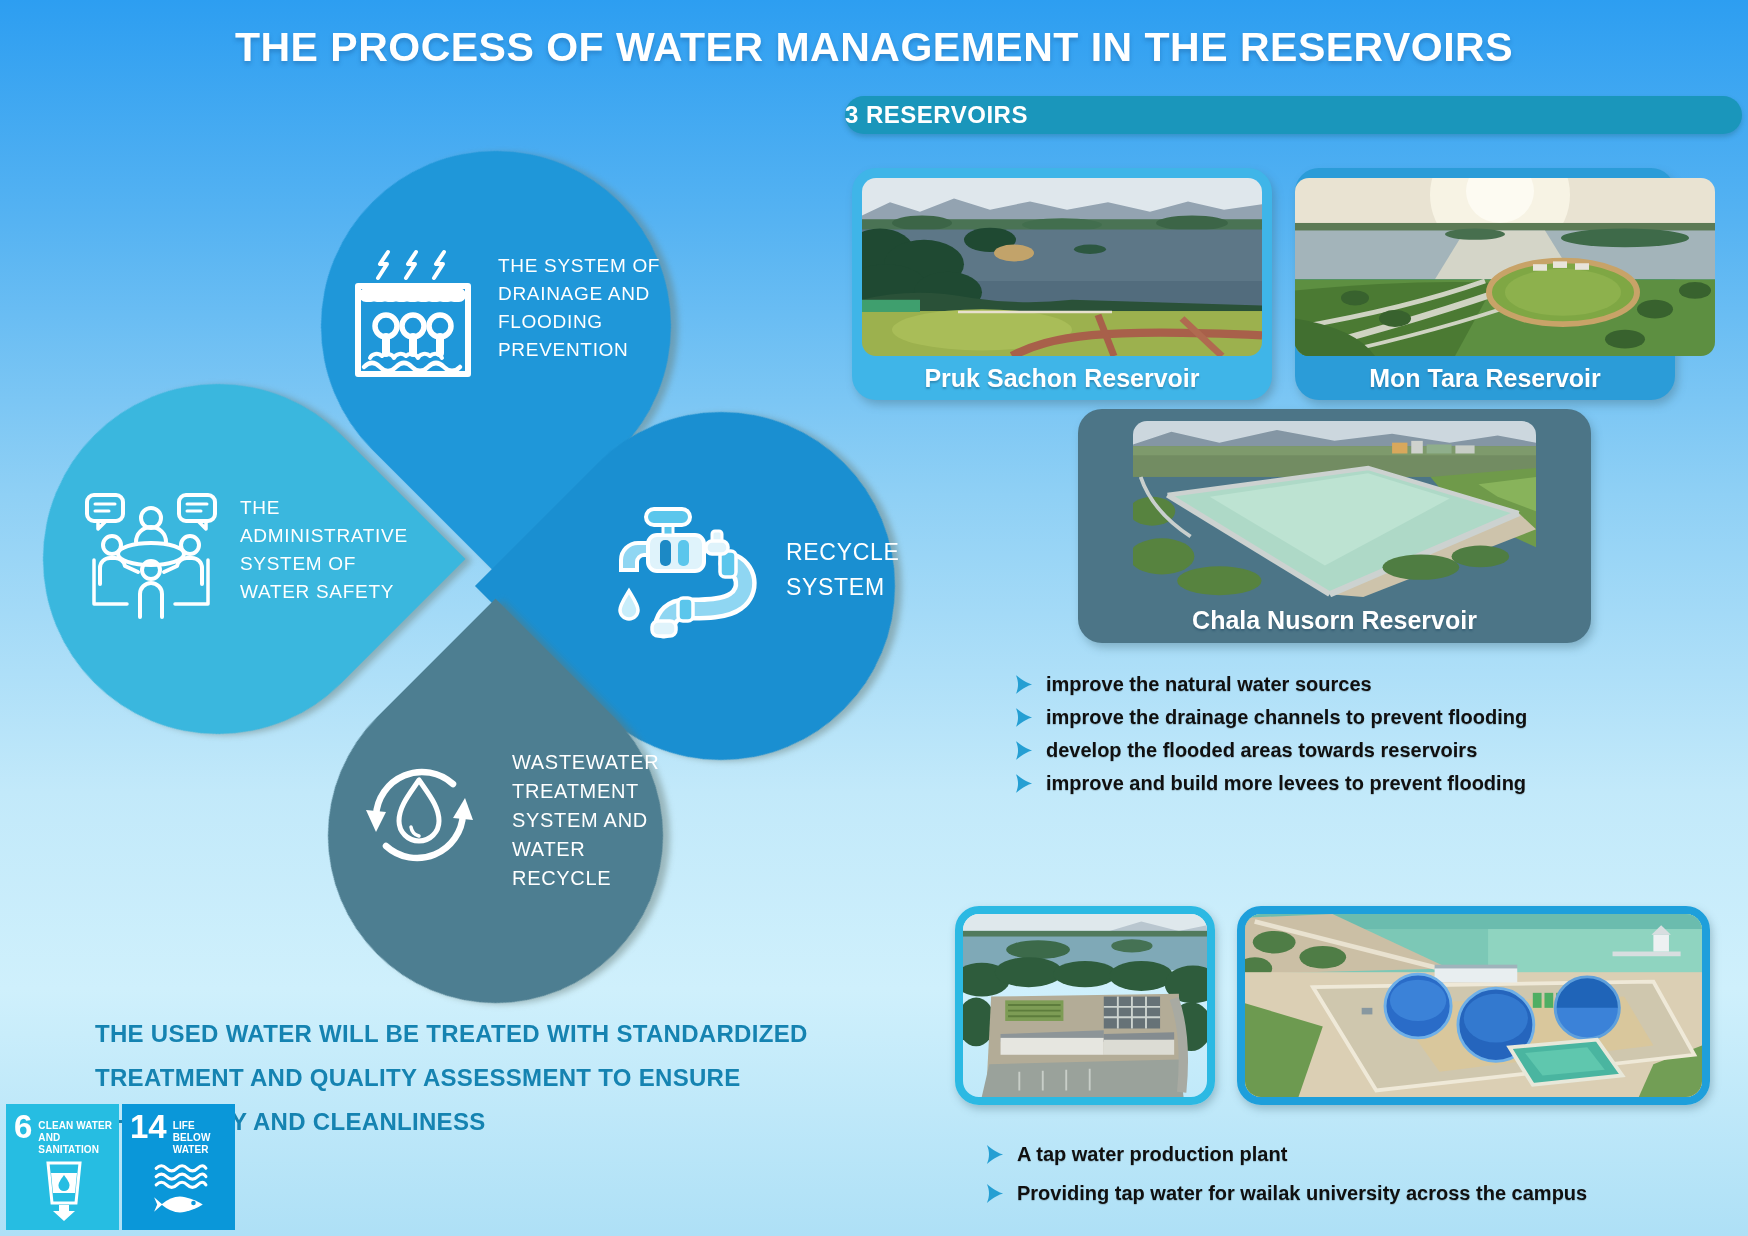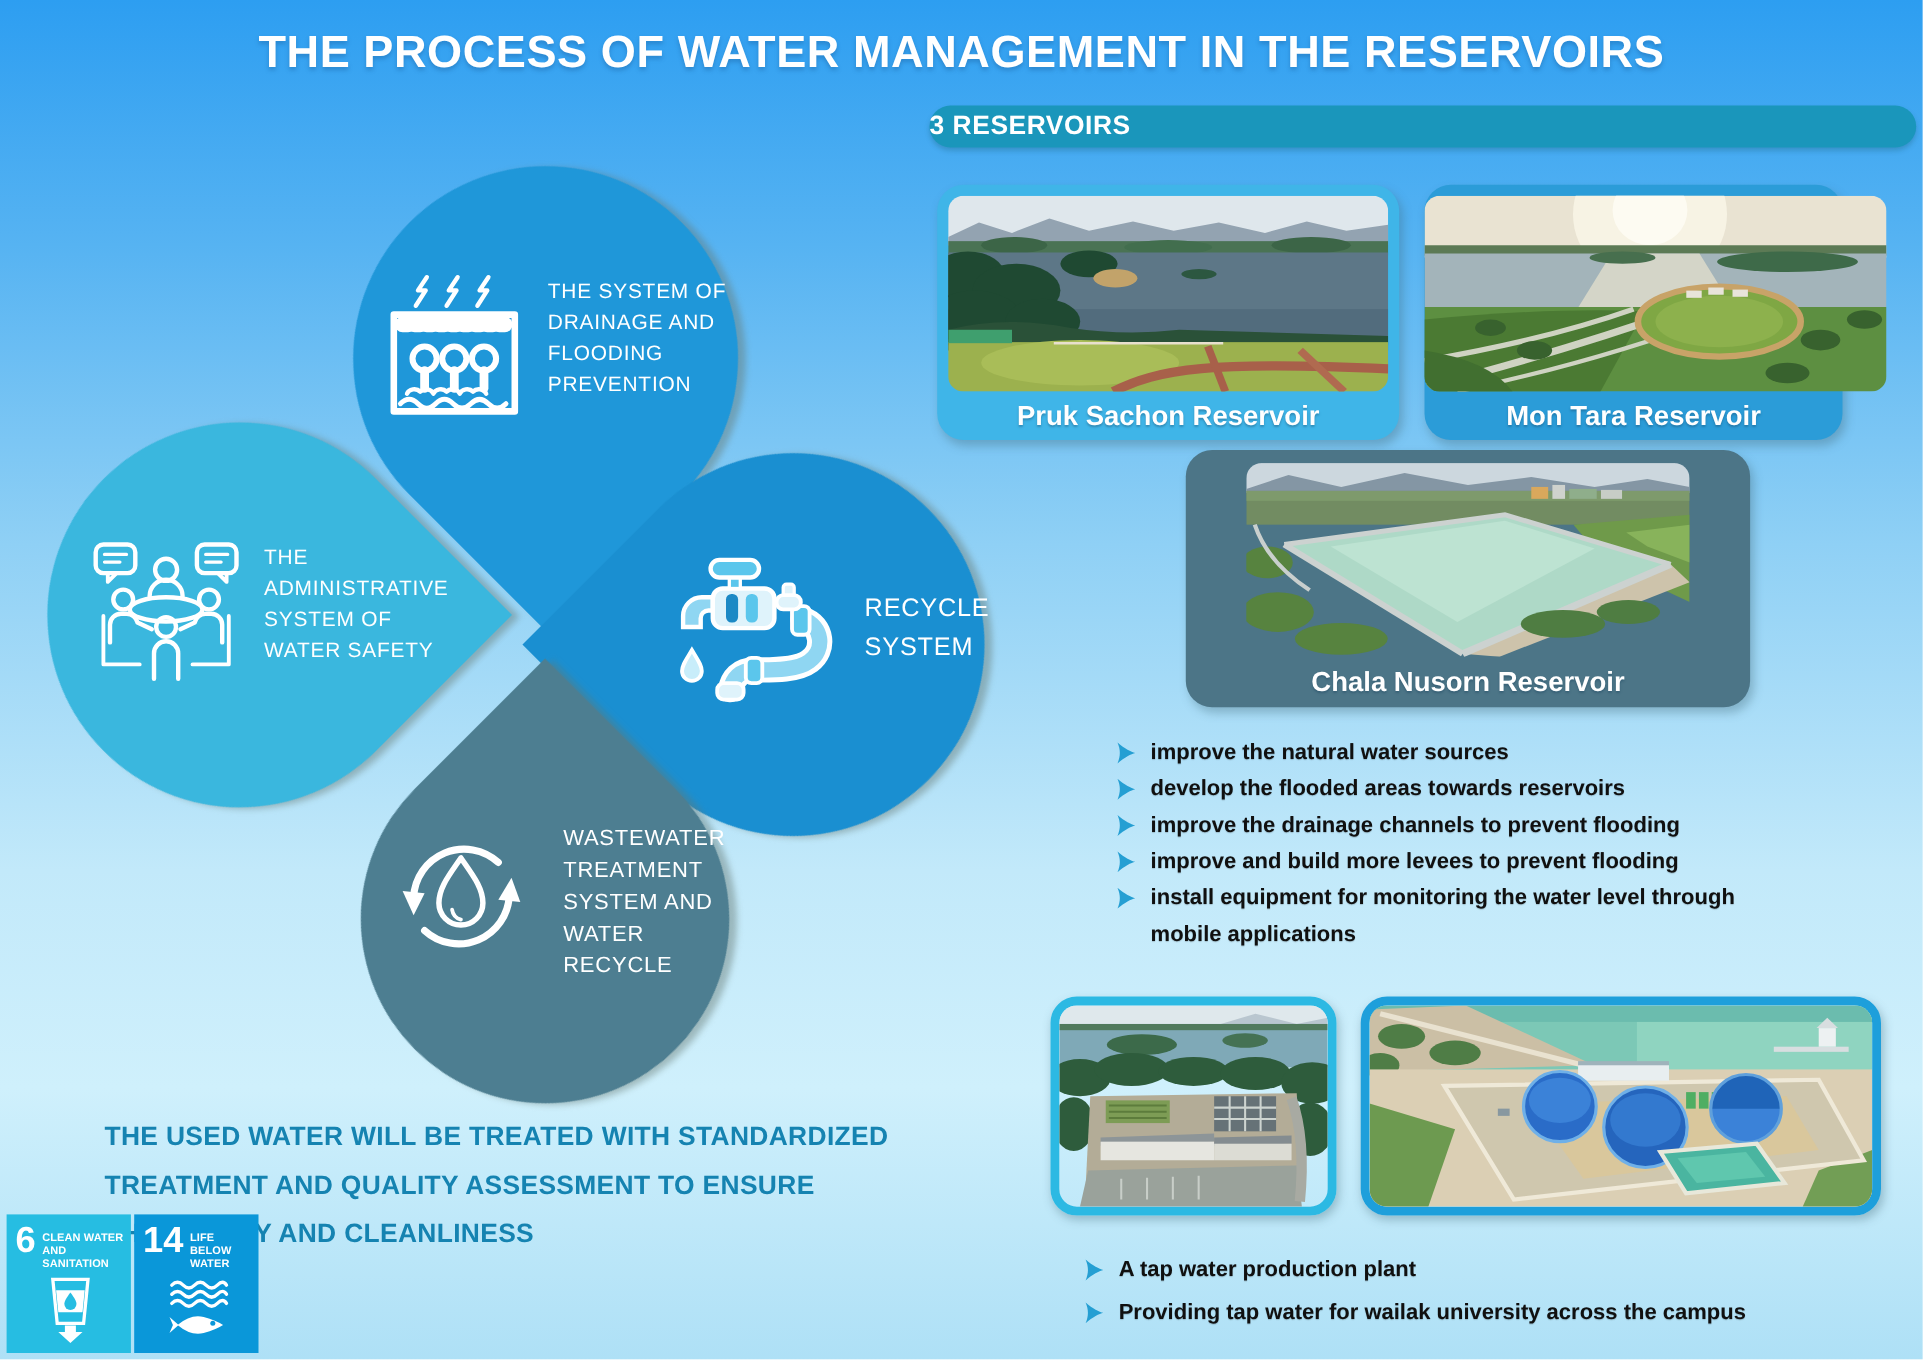--- a/index.html
+++ b/index.html
@@ -281,39 +281,33 @@
     <li>
       <svg class="bullet-arrow" width="19" height="21" viewBox="0 0 20 22">
           <path d="M2,1 C9,7 15,10 19,11 C15,12 9,15 2,21 C5,14 5,8 2,1 Z" fill="#259fd3"></path>
         </svg>
       <span class="txt">improve the natural water sources</span>
       </li>
     <li>
       <svg class="bullet-arrow" width="19" height="21" viewBox="0 0 20 22">
           <path d="M2,1 C9,7 15,10 19,11 C15,12 9,15 2,21 C5,14 5,8 2,1 Z" fill="#259fd3"></path>
         </svg>
+      <span class="txt">improve the drainage channels to prevent flooding</span>
+      </li>
+    <li>
+      <svg class="bullet-arrow" width="19" height="21" viewBox="0 0 20 22">
+          <path d="M2,1 C9,7 15,10 19,11 C15,12 9,15 2,21 C5,14 5,8 2,1 Z" fill="#259fd3"></path>
+        </svg>
       <span class="txt">develop the flooded areas towards reservoirs</span>
       </li>
     <li>
       <svg class="bullet-arrow" width="19" height="21" viewBox="0 0 20 22">
           <path d="M2,1 C9,7 15,10 19,11 C15,12 9,15 2,21 C5,14 5,8 2,1 Z" fill="#259fd3"></path>
         </svg>
-      <span class="txt">improve the drainage channels to prevent flooding</span>
-      </li>
-    <li>
-      <svg class="bullet-arrow" width="19" height="21" viewBox="0 0 20 22">
-          <path d="M2,1 C9,7 15,10 19,11 C15,12 9,15 2,21 C5,14 5,8 2,1 Z" fill="#259fd3"></path>
-        </svg>
       <span class="txt">improve and build more levees to prevent flooding</span>
-      </li>
-    <li>
-      <svg class="bullet-arrow" width="19" height="21" viewBox="0 0 20 22">
-          <path d="M2,1 C9,7 15,10 19,11 C15,12 9,15 2,21 C5,14 5,8 2,1 Z" fill="#259fd3"></path>
-        </svg>
-      <span class="txt">install equipment for monitoring the water level through mobile applications</span>
       </li>
   </ul>
 
   <div class="photo" id="photoA">
     <svg width="244" height="183" viewBox="0 0 260 195" preserveAspectRatio="none">
       <rect width="260" height="20" fill="#dfe8ec"></rect>
       <path d="M150,20 L190,8 230,18 260,12 V20 Z" fill="#b9c6cf"></path>
       <rect y="18" width="260" height="42" fill="#7fa9b7"></rect>
       <rect y="18" width="260" height="6" fill="#517a5d"></rect>
       <ellipse cx="80" cy="38" rx="34" ry="10" fill="#3c6a4a"></ellipse>

